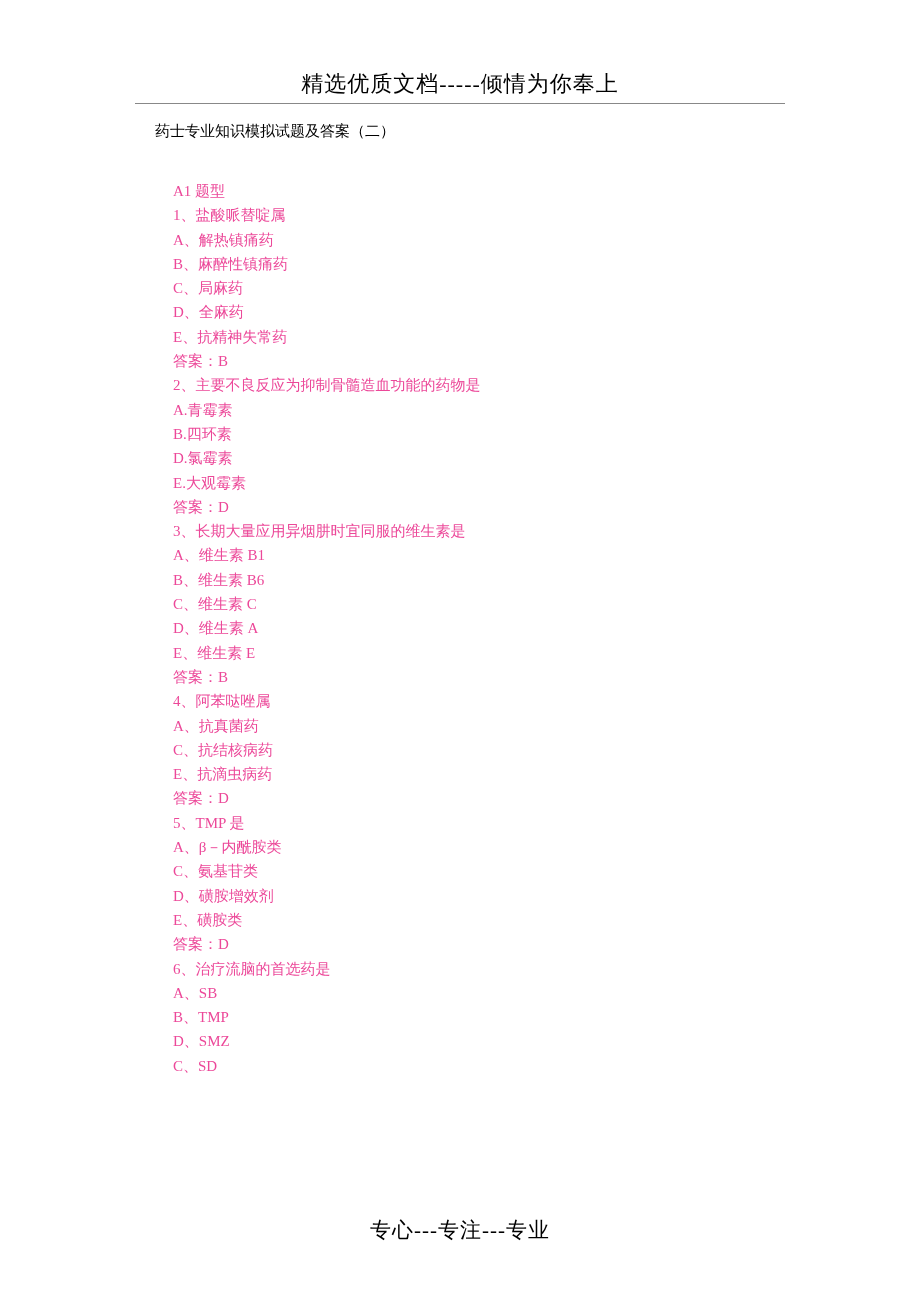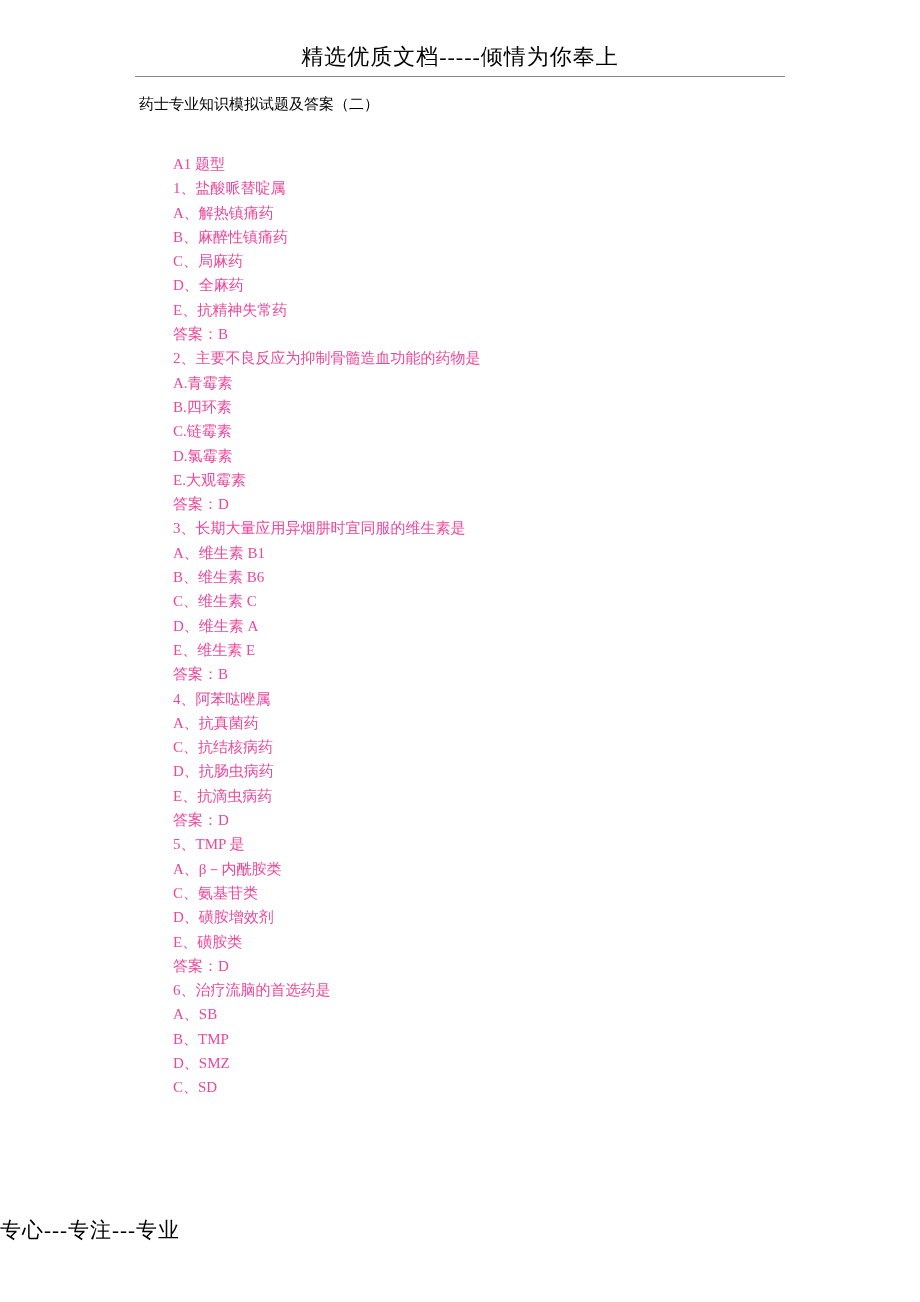--- a/index.html
+++ b/index.html
@@ -8,54 +8,55 @@
       box-sizing: border-box;
     }
     body {
       background: #ffffff;
       font-family: "SimSun", "宋体", serif;
       width: 920px;
       height: 1302px;
       position: relative;
     }
     .page {
-      padding: 42px 135px 40px 135px;
+      padding: 69px 135px 40px 135px;
     }
     .header-title {
       text-align: center;
       font-size: 22px;
       color: #000;
       font-family: "SimSun", "宋体", serif;
       letter-spacing: 1px;
       padding-bottom: 4px;
     }
     .header-line {
       border-bottom: 1.5px solid #888;
       margin: 0 0 18px 0;
     }
     .doc-title {
       font-size: 15px;
       color: #000;
       margin-bottom: 38px;
-      margin-left: 4px;
+      margin-left: 20px;
     }
     .content {
       padding-left: 38px;
       font-size: 15px;
       color: #ec4899;
       line-height: 1.62;
     }
     .line {
       white-space: pre;
     }
     .footer-title {
       position: absolute;
       bottom: 58px;
       left: 0;
       width: 920px;
+      text-align: center;
       font-size: 21px;
       color: #000;
       font-family: "SimSun", "宋体", serif;
       letter-spacing: 1px;
     }
   </style>
 </head>
 <body>
 
 <div class="page">
@@ -69,37 +70,35 @@
     <div class="line">A、解热镇痛药</div>
     <div class="line">B、麻醉性镇痛药</div>
     <div class="line">C、局麻药</div>
     <div class="line">D、全麻药</div>
     <div class="line">E、抗精神失常药</div>
     <div class="line">答案：B</div>
 
     <div class="line"><span>2、</span><span>主要不良反应为抑制骨髓造血功能的药物是</span></div>
     <div class="line">A.青霉素</div>
     <div class="line">B.四环素</div>
-    <div class="line">C.链霉素</div>
     <div class="line">D.氯霉素</div>
     <div class="line">E.大观霉素</div>
     <div class="line">答案：D</div>
 
     <div class="line"><span>3、</span><span>长期大量应用异烟肼时宜同服的维生素是</span></div>
     <div class="line">A、维生素 B1</div>
     <div class="line">B、维生素 B6</div>
     <div class="line">C、维生素 C</div>
     <div class="line">D、维生素 A</div>
     <div class="line">E、维生素 E</div>
     <div class="line">答案：B</div>
 
     <div class="line"><span>4、</span><span>阿苯哒唑属</span></div>
     <div class="line">A、抗真菌药</div>
     <div class="line">C、抗结核病药</div>
-    <div class="line">D、抗肠虫病药</div>
     <div class="line">E、抗滴虫病药</div>
     <div class="line">答案：D</div>
 
     <div class="line"><span>5、</span><span>TMP 是</span></div>
     <div class="line">A、β－内酰胺类</div>
     <div class="line">C、氨基苷类</div>
     <div class="line">D、磺胺增效剂</div>
     <div class="line">E、磺胺类</div>
     <div class="line">答案：D</div>
 

